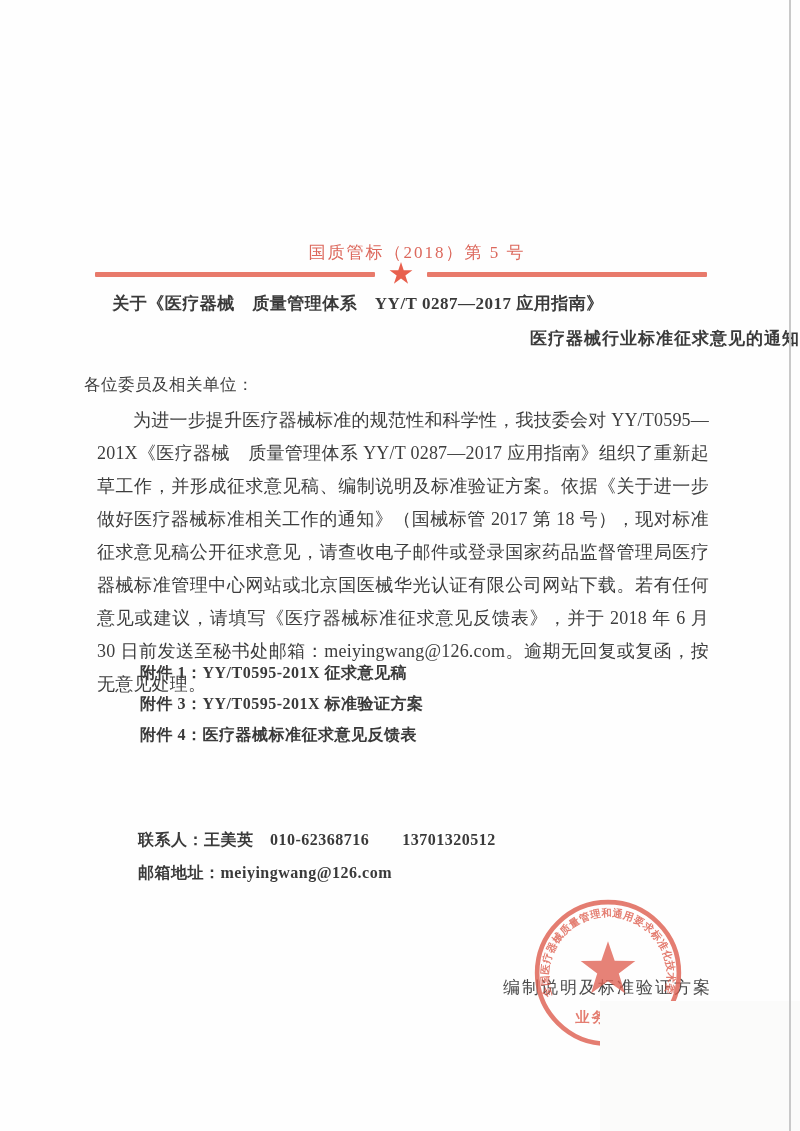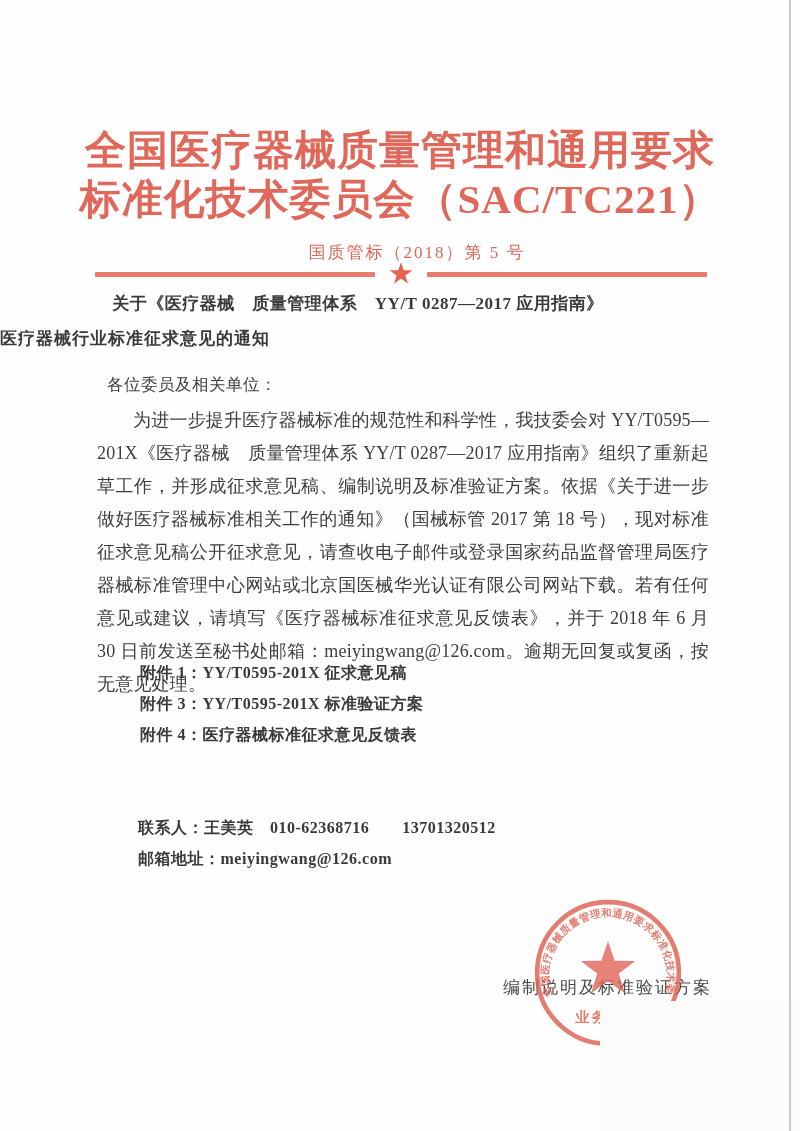--- a/index.html
+++ b/index.html
@@ -37,42 +37,42 @@
   }
   .divider .bar{flex:1;height:5px;background:#e87a6b;border-radius:1px;}
   .divider .star-wrap{width:42px;height:24px;margin:0 5px;display:flex;align-items:center;justify-content:center;}
   
   .subject1{
     position:absolute;top:292px;left:0;width:716px;
     text-align:center;font-weight:bold;font-size:17px;color:#3a3a3a;letter-spacing:0.5px;
   }
   .subject2{
     position:absolute;top:327px;left:0;width:800px;
-    text-align:left;font-weight:bold;font-size:17px;color:#3a3a3a;letter-spacing:1px;
+    text-align:right;font-weight:bold;font-size:17px;color:#3a3a3a;letter-spacing:1px;
   }
   .salutation{
-    position:absolute;top:374px;left:107px;
+    position:absolute;top:374px;left:84px;
     font-size:16.5px;letter-spacing:0.5px;
   }
   .body-par{
     position:absolute;top:404px;left:97px;width:612px;
     font-size:18px;line-height:33px;
     text-align:justify;text-indent:2em;letter-spacing:0.2px;
     color:#3d3d3d;
   }
   .attachments{
     position:absolute;top:656px;left:140px;
     font-size:16px;font-weight:bold;color:#3a3a3a;letter-spacing:0.5px;
   }
   .attachments .att-line{margin:8px 0 13px 0;line-height:18px;}
   .contacts{
     position:absolute;top:815px;left:138px;
     font-size:16px;font-weight:bold;color:#3a3a3a;letter-spacing:0.5px;
   }
-  .contacts .contact-line{margin:4px 0 14px 0;line-height:17px;}
+  .contacts .contact-line{margin:16px 0 14px 0;line-height:17px;}
   .date-line{
     position:absolute;top:976px;left:503px;
     font-size:17px;letter-spacing:2px;color:#4a4a4a;
   }
   
   .seal{
     position:absolute;top:897px;left:532px;width:152px;height:152px;
     opacity:0.78;
   }
   
@@ -83,24 +83,20 @@
   .scan-shade{
     position:absolute;right:0;bottom:0;width:200px;height:130px;
     background:#fbfbfa;
   }
 </style>
 </head>
 <body>
 
 <div class="page">
 
-  <div class="org-title">
-    <div>全国医疗器械质量管理和通用要求</div>
-    <div>标准化技术委员会（SAC/TC221）</div>
-  </div>
 
   <div class="doc-number">国质管标（2018）第 5 号</div>
 
   <div class="divider">
     <div class="bar"></div>
     <div class="star-wrap">
       <svg width="36" height="24" viewBox="0 0 40 38" aria-hidden="true">
         <polygon points="20,0 24.3,13.1 38.1,13.1 26.9,21.3 31.2,34.4 20,26.3 8.8,34.4 13.1,21.3 1.9,13.1 15.7,13.1" fill="#e8604e"></polygon>
       </svg>
     </div>

